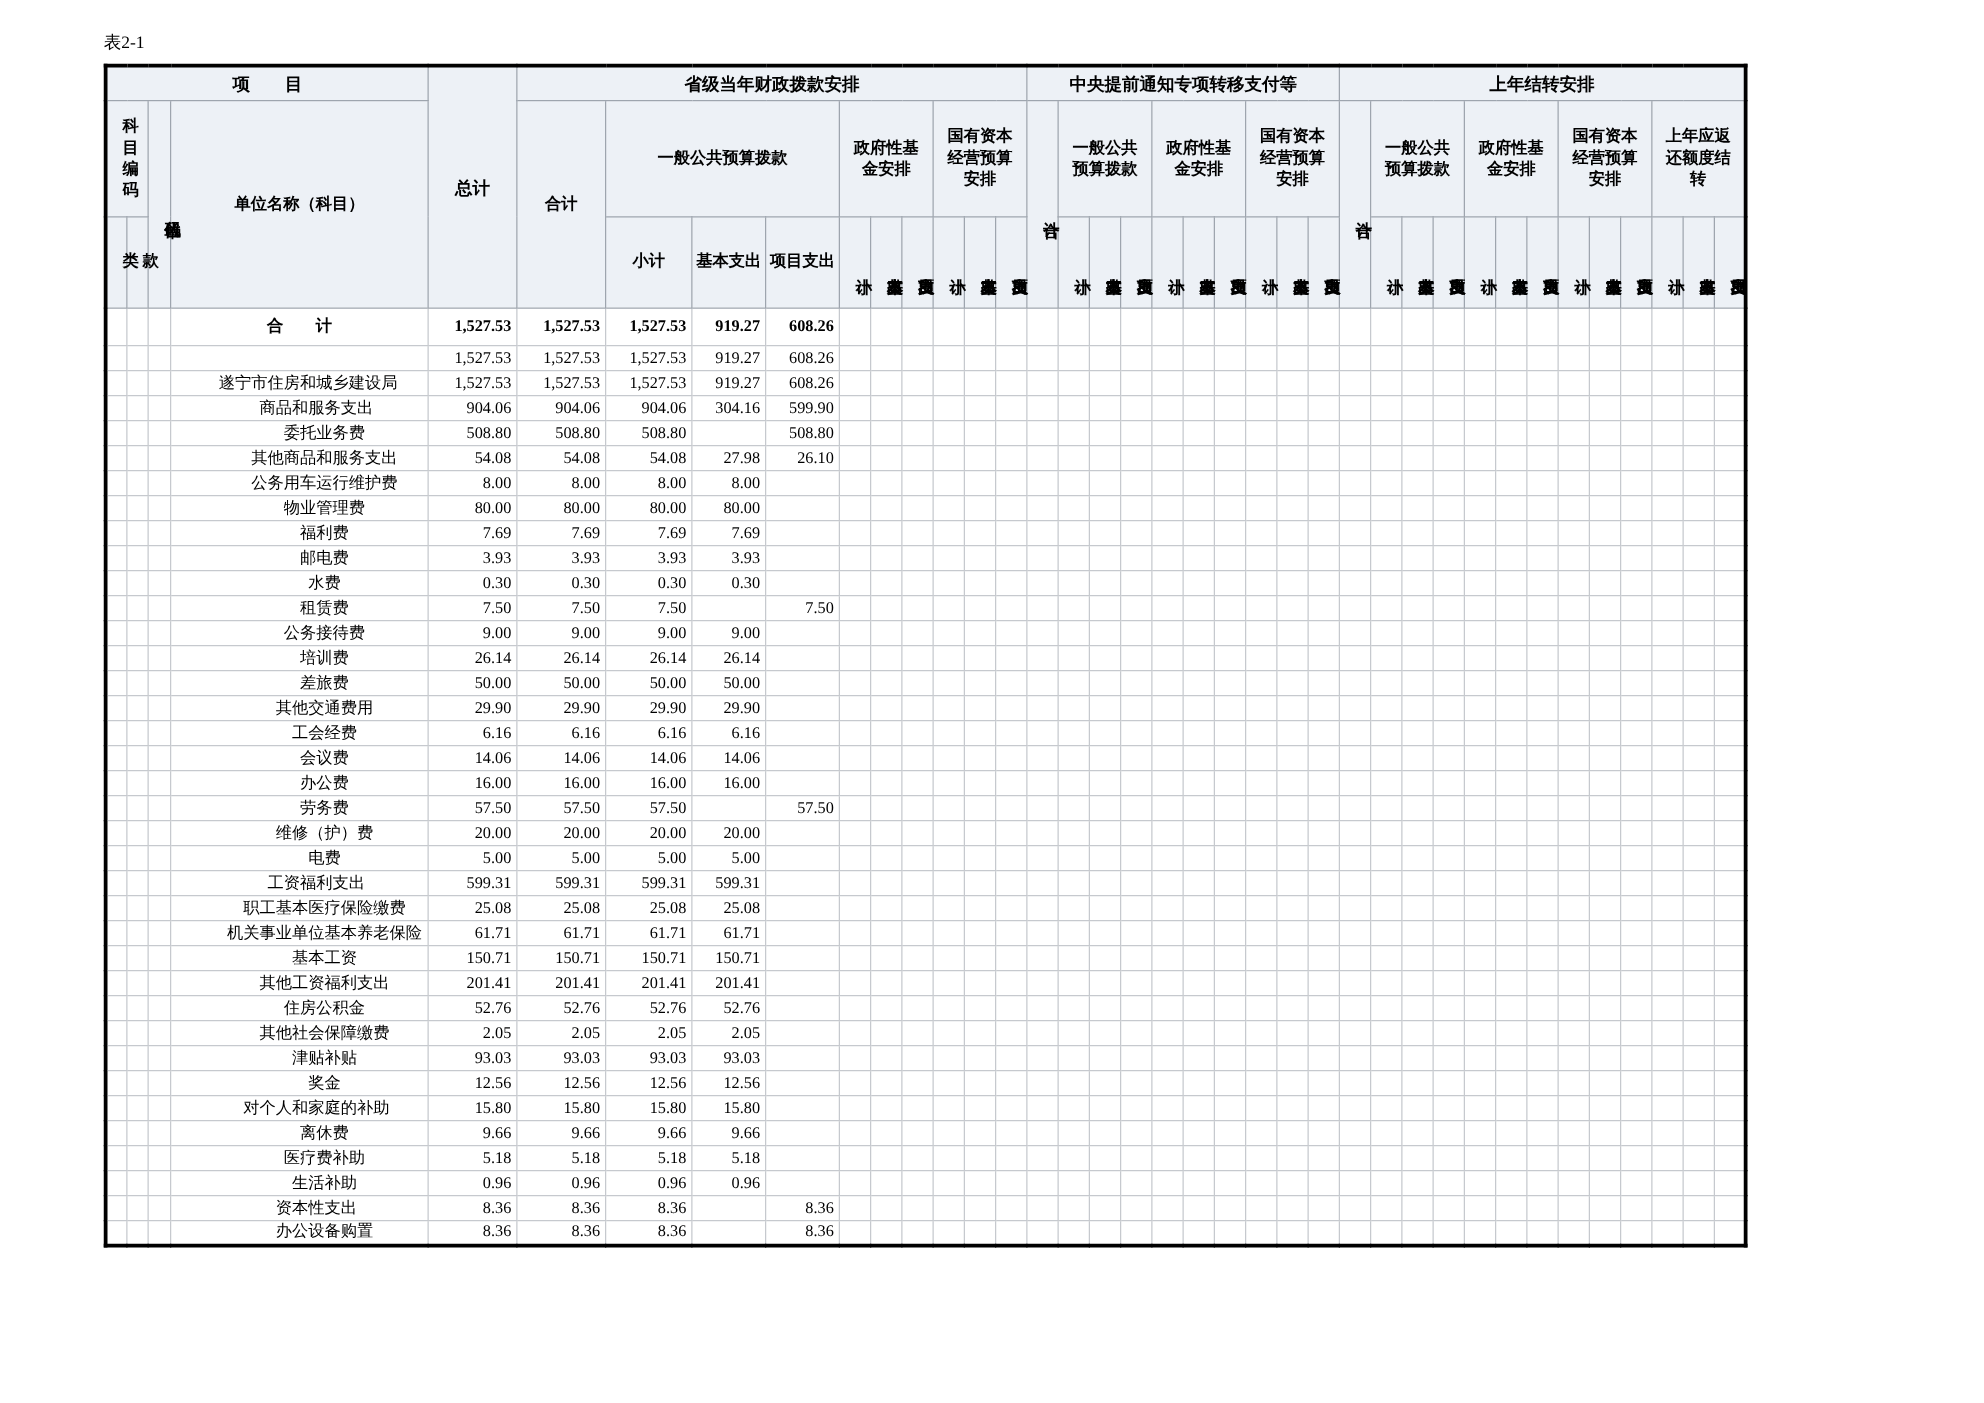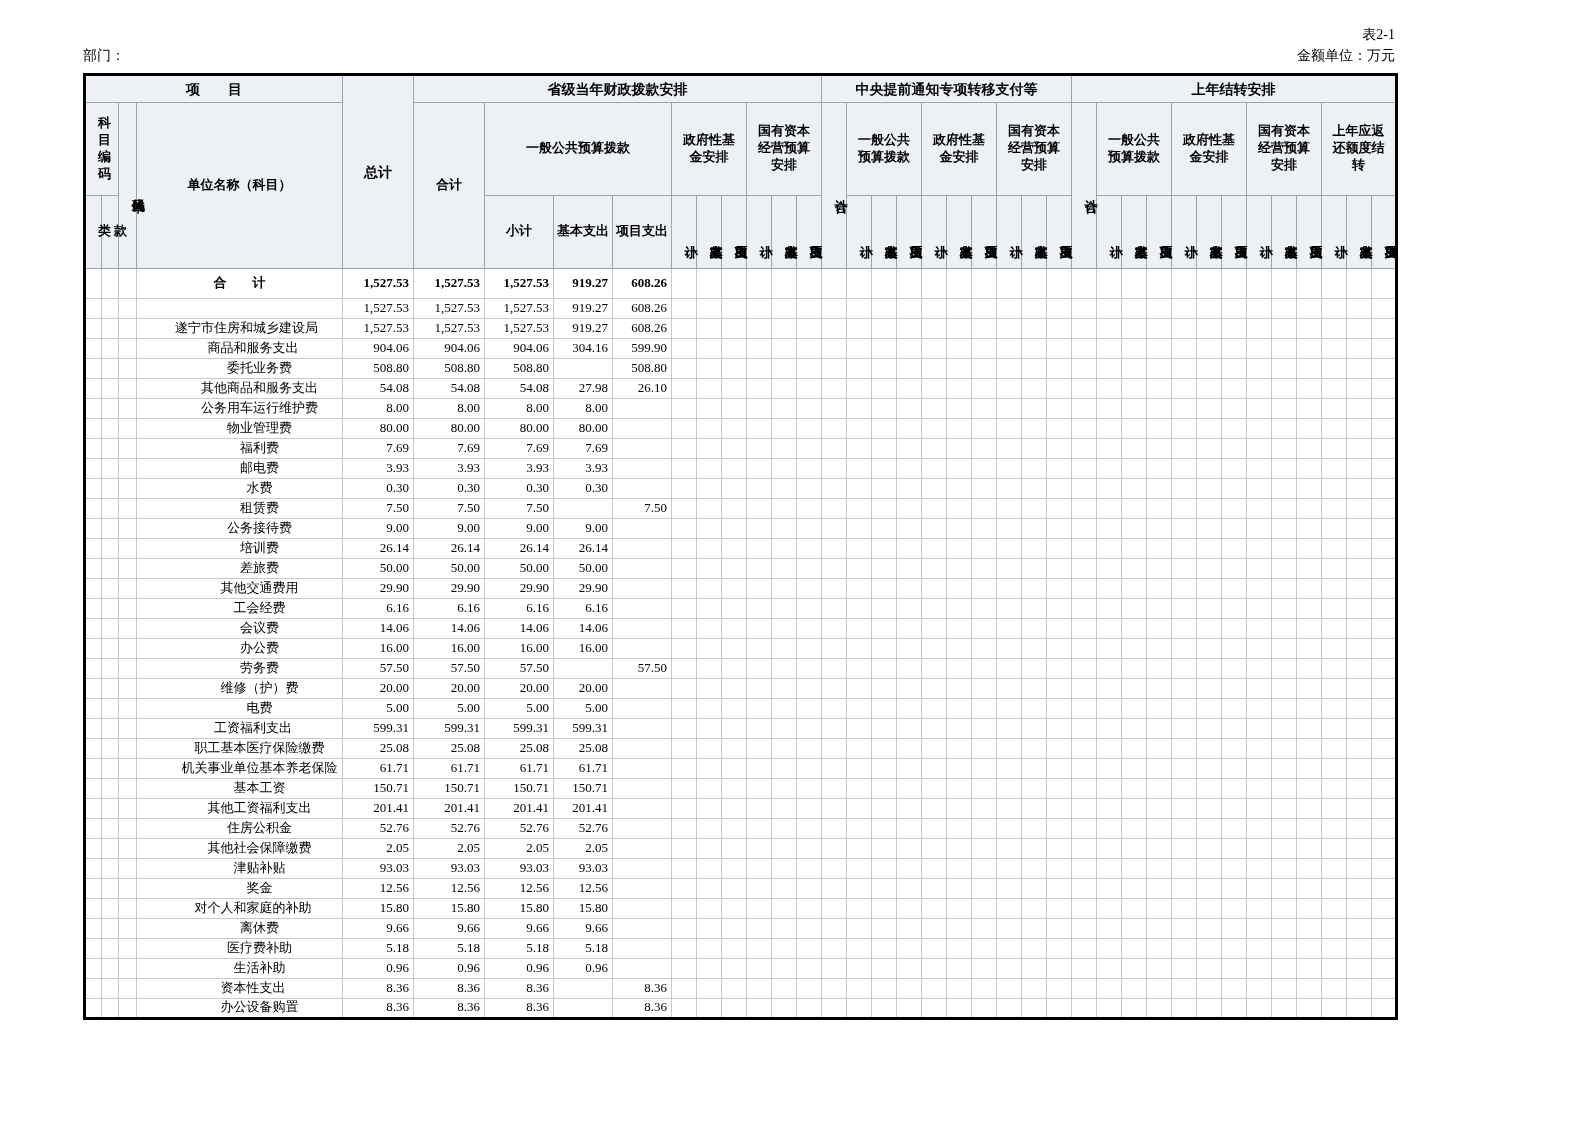--- a/index.html
+++ b/index.html
@@ -1,18 +1,18 @@
 <!DOCTYPE html>
 <html><head>
 <meta charset="utf-8">
 <style>
   html,body{margin:0;padding:0;background:#ffffff;}
   body{width:1587px;height:1122px;font-family:"Liberation Serif","DejaVu Serif",serif;color:#000;}
   .container{width:1312px;margin:0 0 0 83px;padding-top:26px;}
-  .sheet-tag{ text-align:right; font-size:14px; height:18px; line-height:18px;}
+  .sheet-tag{ font-size:14px; height:18px; line-height:18px;}
   .title{ text-align:center; font-size:20px; font-weight:bold; font-family:"Liberation Sans","DejaVu Sans",sans-serif; height:26px; line-height:26px; letter-spacing:1px; margin-top:1px;}
   .meta{ display:flex; justify-content:space-between; font-size:14px; height:20px; line-height:20px; margin-top:2px;}
   table{ border-collapse:collapse; table-layout:fixed; width:1312px; margin-top:7px; border:3px solid #000000;}
   td{ box-sizing:border-box; }
   thead td{
     background:#edf1f6; border:1px solid #9ea5ae;
     font-family:"Liberation Sans","DejaVu Sans",sans-serif; font-weight:bold;
     text-align:center; vertical-align:middle; font-size:13px; line-height:1.3; padding:0 1px;
   }
   thead tr.band1{height:28px;} thead tr.band1 td{font-size:14px;}
@@ -27,24 +27,20 @@
   tbody tr.total-row td{font-weight:bold;}
   tbody td.num{text-align:right; padding-right:4px;}
   tbody td.name{text-align:center;}
   tbody td.name.center{text-align:center;}
 </style>
 </head>
 <body>
 
 <div class="container">
   <div class="sheet-tag">表2-1</div>
-  <div class="meta">
-    <span>部门：</span>
-    <span>金额单位：万元</span>
-  </div>
 
   <table>
     <colgroup>
       <col style="width:17px">
         <col style="width:17px">
         <col style="width:18px">
         <col style="width:206px">
       <col style="width:71px">
         <col style="width:71px">
         <col style="width:69px">

